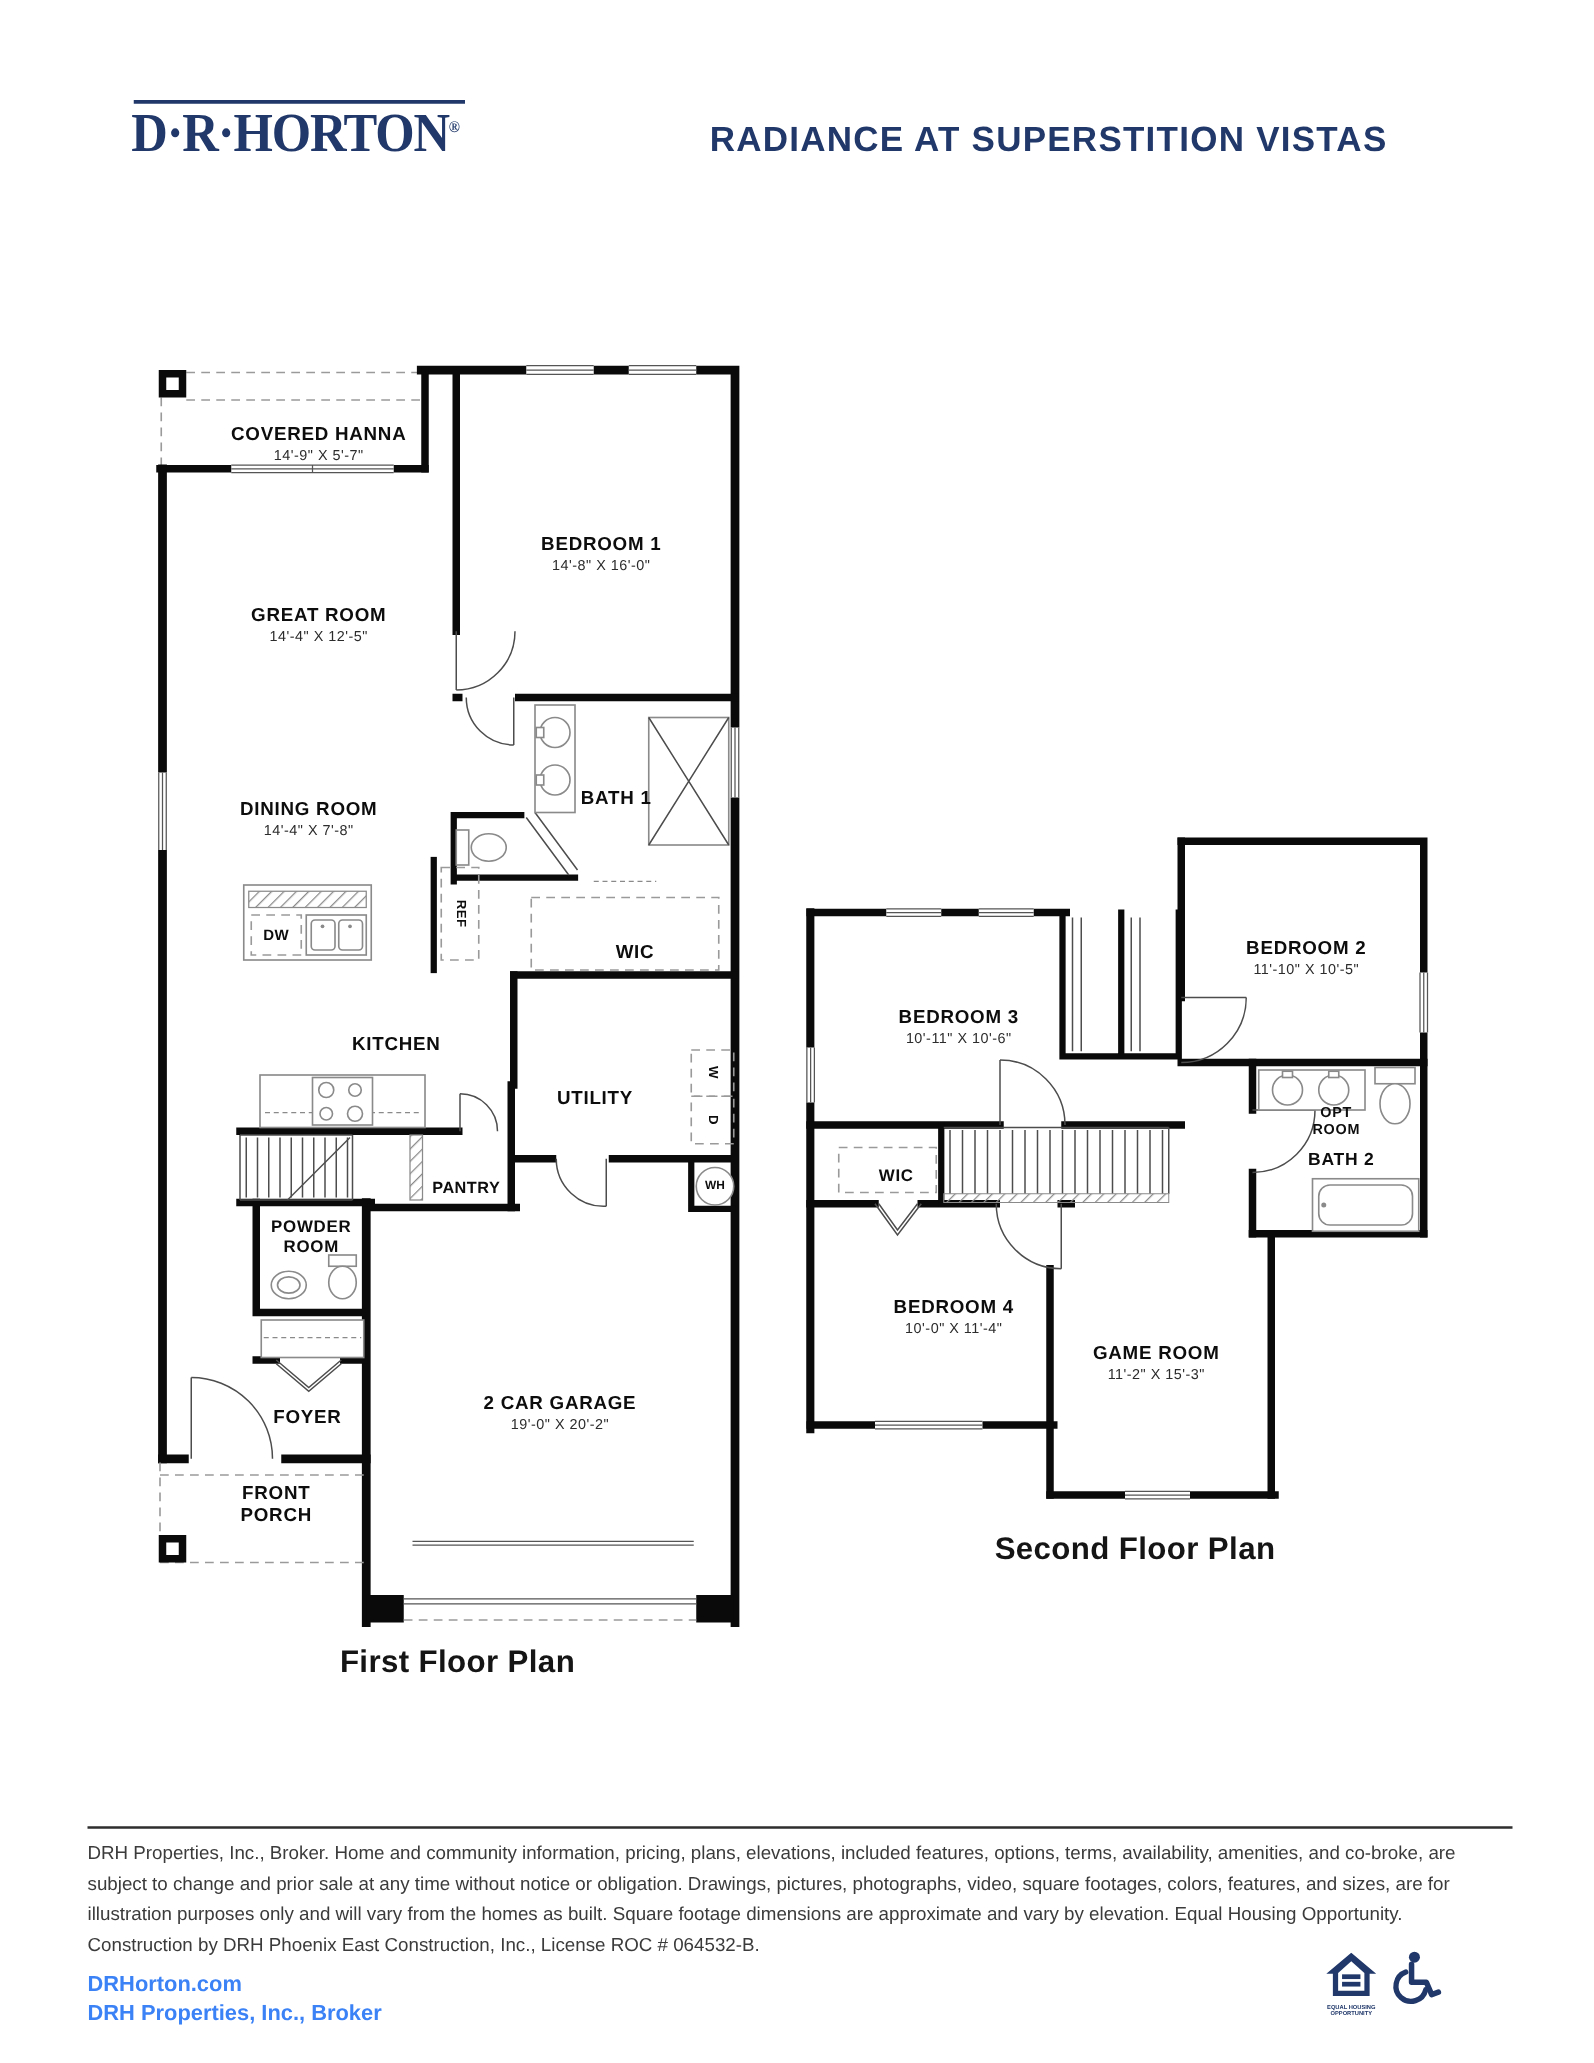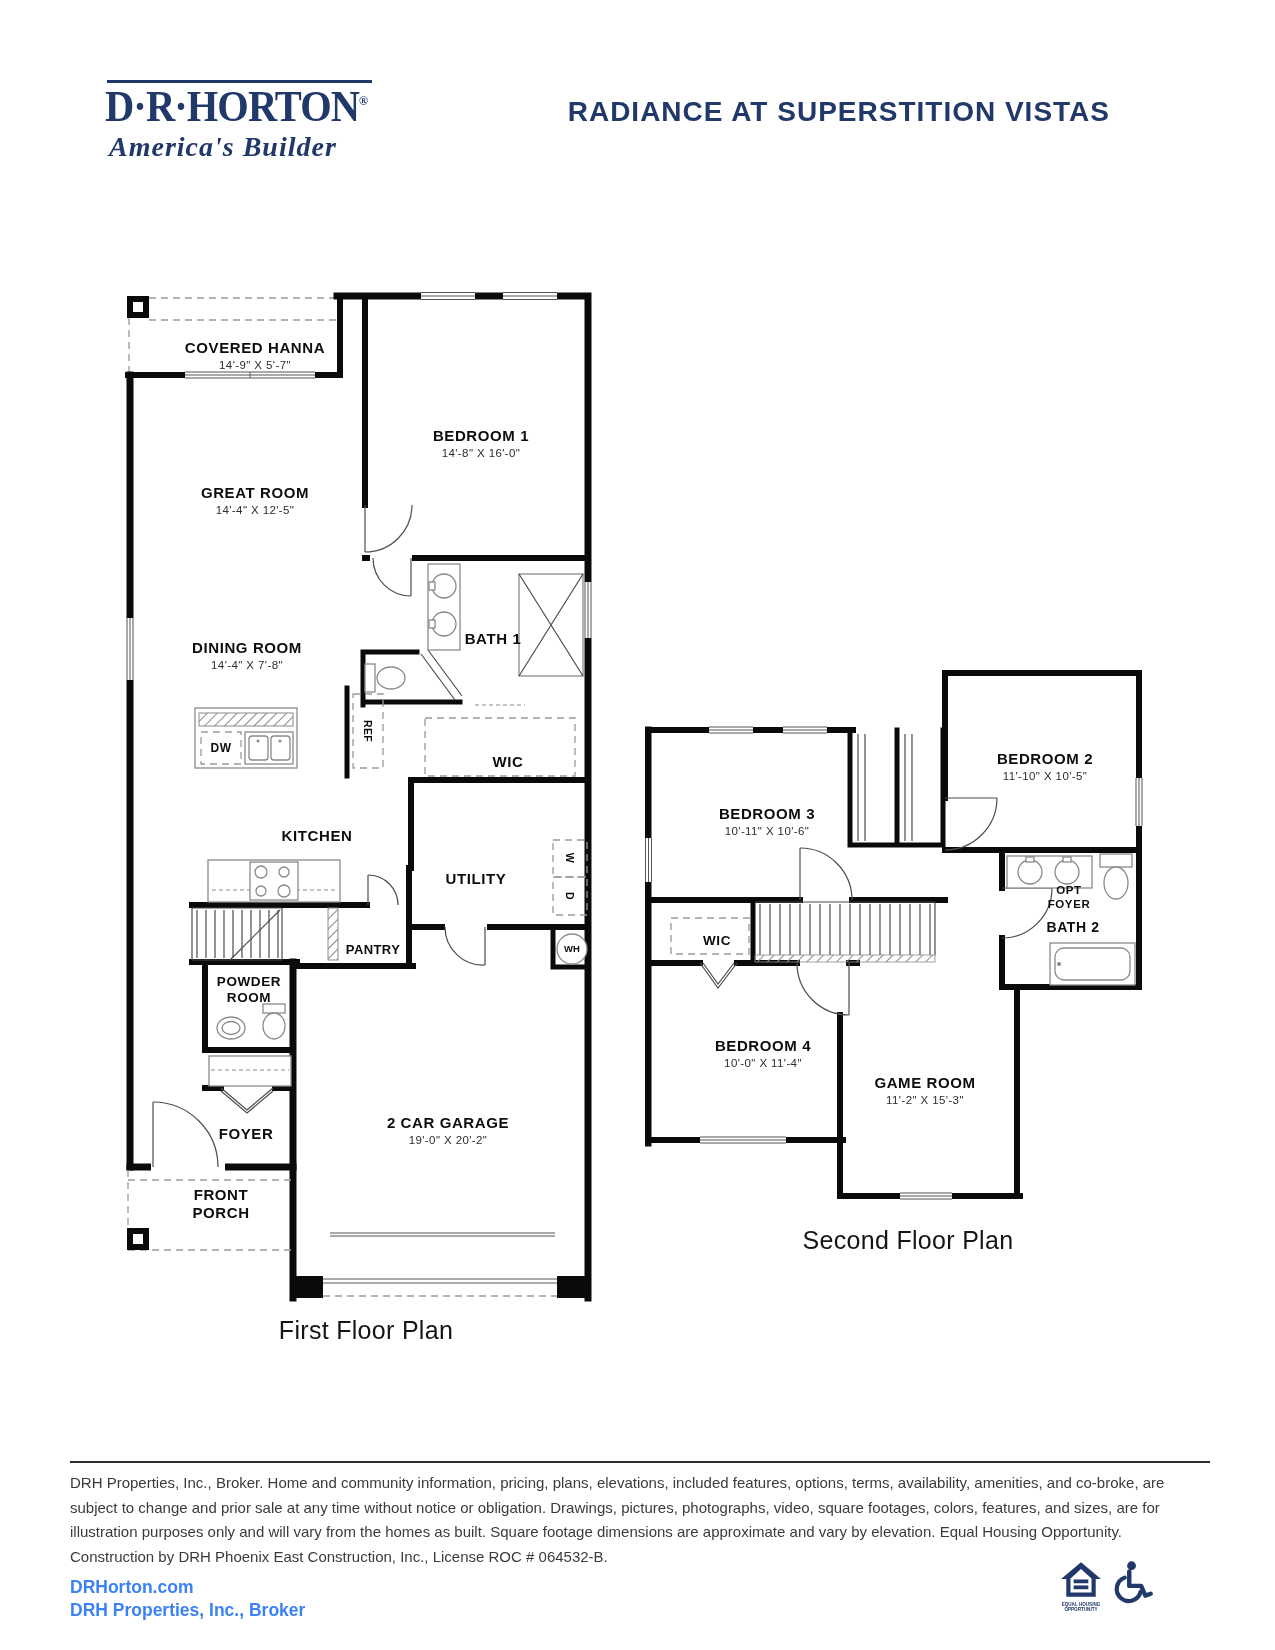--- a/index.html
+++ b/index.html
@@ -28,37 +28,36 @@
   .dashd{stroke:#8a8a8a;stroke-width:1;fill:none;stroke-dasharray:4 3;}
   .win{stroke:#555;stroke-width:1;fill:none;}
 
   .rlabel{position:absolute;transform:translate(-50%,-50%);text-align:center;line-height:1.2;z-index:5;}
   .rname{font-weight:bold;font-size:15px;letter-spacing:.6px;color:#0d0d0d;white-space:nowrap;}
   .rdims{font-size:11.5px;color:#2c2c2c;letter-spacing:.4px;margin-top:2px;white-space:nowrap;}
   .wrap .rname{white-space:normal;}
   .sm .rname{font-size:10.5px;letter-spacing:.4px;}
   .xs .rname{font-size:9.5px;letter-spacing:0;}
   .rot{transform:translate(-50%,-50%) rotate(90deg);}
-  .caption{position:absolute;transform:translate(-50%,-50%);font-size:25px;font-weight:normal;color:#151515;letter-spacing:.3px;white-space:nowrap;}
+  .caption{position:absolute;transform:translate(-50%,-50%);font-size:25px;font-weight:bold;color:#151515;letter-spacing:.3px;white-space:nowrap;}
 
   
   .rule{left:70px;top:1461px;width:1140px;height:2px;background:#2e2e2e;}
   .disclaimer{left:70px;top:1471px;width:1140px;font-size:15px;line-height:24.5px;color:#3b3b3b;}
   .sitelinks{left:70px;top:1576px;color:#3b82f6;font-weight:bold;font-size:17.5px;line-height:23px;}
   .eho{left:1058px;top:1562px;width:46px;text-align:center;}
   .eho-cap{font-size:4.6px;color:#20386a;line-height:5px;font-weight:bold;letter-spacing:0;}
   .wheel{left:1112px;top:1560px;}
 </style>
 </head>
 <body>
 
 <div class="abs logo">
   <div class="logo-rule"></div>
   <div class="logo-word"><span>D·R·HORTON</span><sup>®</sup></div>
-  <div class="logo-tag">America's Builder</div>
 </div>
 
 <div class="abs titleblock">
   <div class="title">RADIANCE AT SUPERSTITION VISTAS</div>
   <div class="subtitle">
   </div>
 </div>
 
 <div class="plan" style="left:125px;top:290px;width:470px;height:1020px">
 <svg width="470" height="1020" viewBox="0 0 470 1020">
@@ -365,21 +364,21 @@
       <div class="rdims">11'-10" X 10'-5"</div>
     </div>
   <div class="rlabel" style="left:122px;top:184px">
       <div class="rname">BEDROOM 3</div>
       <div class="rdims">10'-11" X 10'-6"</div>
     </div>
   <div class="rlabel" style="left:72px;top:303px">
       <div class="rname" style="font-size:13.5px">WIC</div>
     </div>
   <div class="rlabel wrap" style="left:424px;top:260px;width:50px">
-      <div class="rname" style="font-size:11.5px">OPT FOYER</div>
+      <div class="rname" style="font-size:11.5px">OPT ROOM</div>
     </div>
   <div class="rlabel" style="left:428px;top:289px">
       <div class="rname" style="font-size:14px">BATH 2</div>
     </div>
   <div class="rlabel" style="left:118px;top:416px">
       <div class="rname">BEDROOM 4</div>
       <div class="rdims">10'-0" X 11'-4"</div>
     </div>
   <div class="rlabel" style="left:280px;top:453px">
       <div class="rname">GAME ROOM</div>

